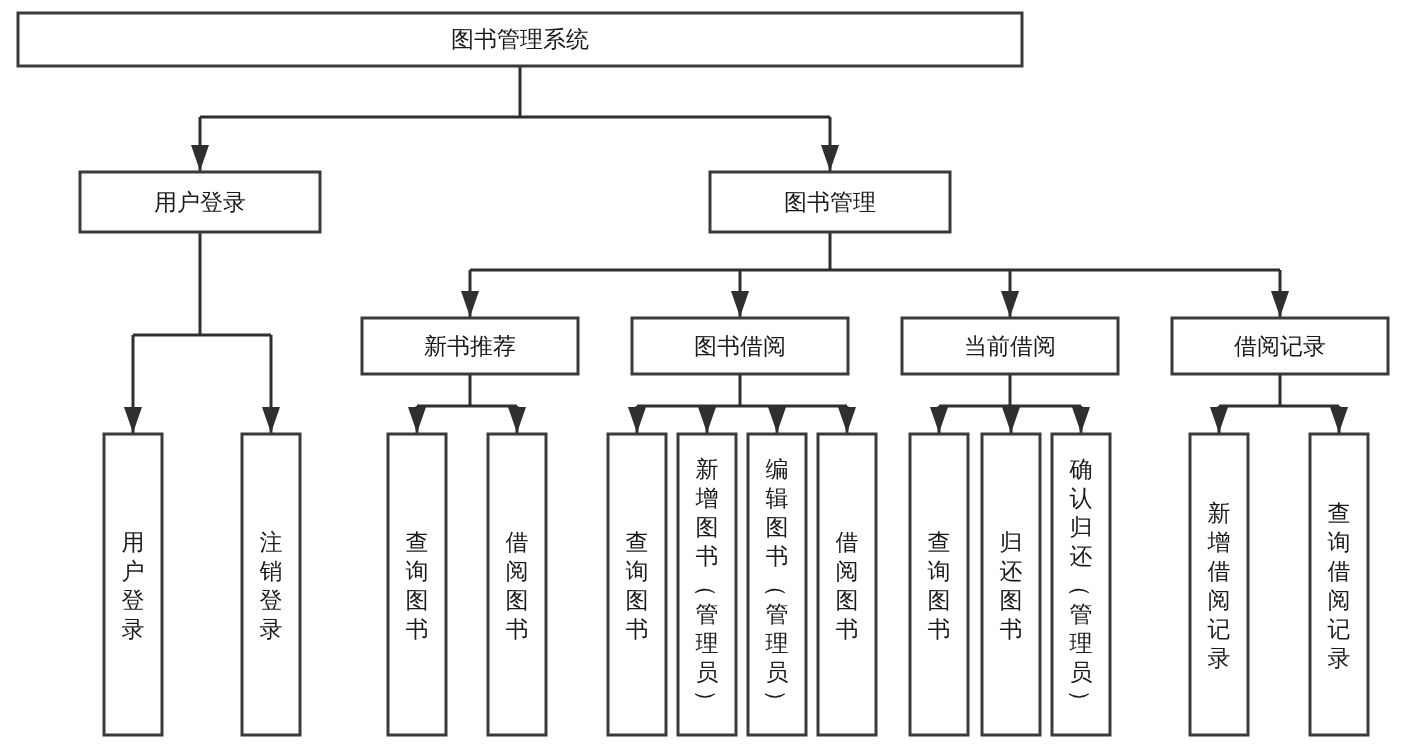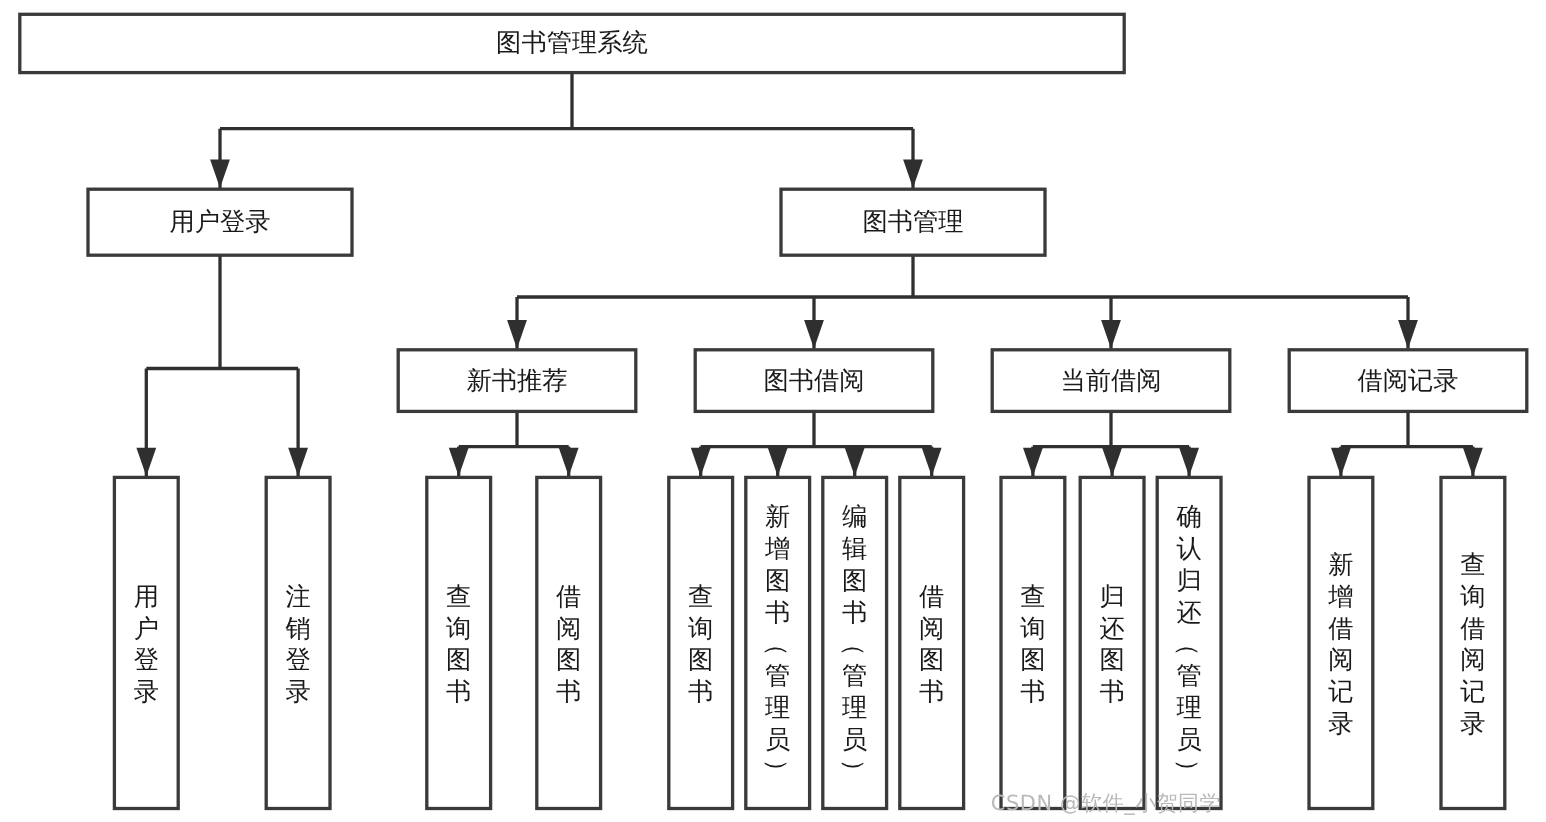--- a/index.html
+++ b/index.html
@@ -258,14 +258,13 @@
           <rect x="1310" y="434" width="58" height="301" class="box-rect"></rect>
           <text x="1339" y="520.7" class="node-label-v">查</text>
           <text x="1339" y="549.7" class="node-label-v">询</text>
           <text x="1339" y="578.7" class="node-label-v">借</text>
           <text x="1339" y="607.7" class="node-label-v">阅</text>
           <text x="1339" y="636.7" class="node-label-v">记</text>
           <text x="1339" y="665.7" class="node-label-v">录</text>
         </g>
       </g>
   </svg>
-  <div class="watermark">CSDN @软件_小贺同学</div>
 </div>
 
 </body></html>

